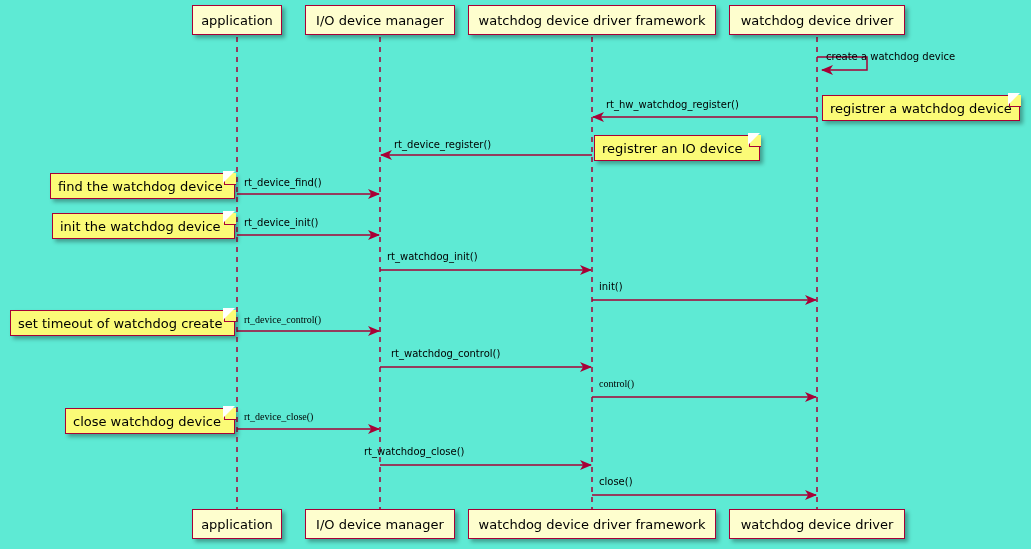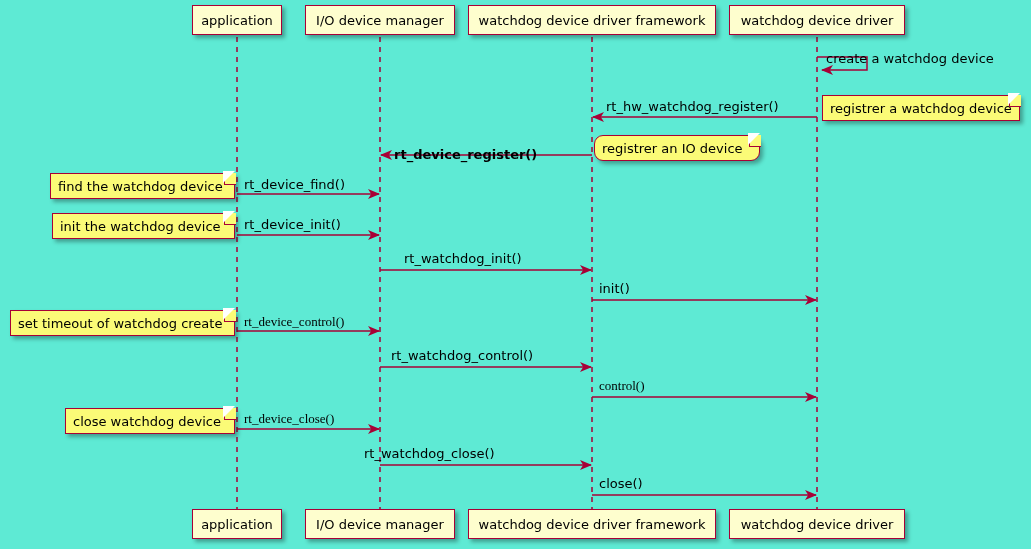--- a/index.html
+++ b/index.html
@@ -77,21 +77,21 @@
     left: -1.5px;
     top: -1.5px;
     width: 0;
     height: 0;
     border-left: 12.5px solid #FFFFFF;
     border-bottom: 12.5px solid transparent;
   }
   
   .msg-label {
     position: absolute;
-    font-size: 13px;
+    font-size: 10px;
     font-family: "DejaVu Sans", sans-serif;
     color: #000000;
     line-height: 1;
     white-space: nowrap;
     z-index: 4;
   }
 </style>
 </head>
 <body>
 
@@ -155,21 +155,21 @@
       </div>
       <div class="participant" style="left: 729px; top: 509px; width: 176px; height: 30px;">
         <span>watchdog device driver</span>
       </div>
     </div>
   <div id="notes-layer">
       <div class="note" style="left: 822px; top: 95px; width: 198px; height: 26px;">
         <span>registrer a watchdog device</span>
         <span class="fold"></span>
       </div>
-      <div class="note" style="left: 594px; top: 135px; width: 166px; height: 26px; border-radius: 9px;">
+      <div class="note" style="left: 594px; top: 135px; width: 166px; height: 26px;">
         <span>registrer an IO device</span>
         <span class="fold"></span>
       </div>
       <div class="note" style="left: 50px; top: 173px; width: 185px; height: 26px;">
         <span>find the watchdog device</span>
         <span class="fold"></span>
       </div>
       <div class="note" style="left: 52px; top: 213px; width: 183px; height: 26px;">
         <span>init the watchdog device</span>
         <span class="fold"></span>
@@ -179,24 +179,24 @@
         <span class="fold"></span>
       </div>
       <div class="note" style="left: 65px; top: 408px; width: 170px; height: 26px;">
         <span>close watchdog device</span>
         <span class="fold"></span>
       </div>
     </div>
   <div id="labels-layer">
       <div class="msg-label" style="left: 826px; top: 52px;">create a watchdog device</div>
       <div class="msg-label" style="left: 606px; top: 100px;">rt_hw_watchdog_register()</div>
-      <div class="msg-label" style="left: 394px; top: 148px; font-weight: bold;">rt_device_register()</div>
+      <div class="msg-label" style="left: 394px; top: 140px;">rt_device_register()</div>
       <div class="msg-label" style="left: 244px; top: 178px;">rt_device_find()</div>
       <div class="msg-label" style="left: 244px; top: 218px;">rt_device_init()</div>
-      <div class="msg-label" style="left: 404px; top: 252px;">rt_watchdog_init()</div>
+      <div class="msg-label" style="left: 387px; top: 252px;">rt_watchdog_init()</div>
       <div class="msg-label" style="left: 599px; top: 282px;">init()</div>
       <div class="msg-label" style="left: 244px; top: 315px; font-family: Liberation Serif, serif;">rt_device_control()</div>
       <div class="msg-label" style="left: 391px; top: 349px;">rt_watchdog_control()</div>
       <div class="msg-label" style="left: 599px; top: 379px; font-family: Liberation Serif, serif;">control()</div>
       <div class="msg-label" style="left: 244px; top: 412px; font-family: Liberation Serif, serif;">rt_device_close()</div>
       <div class="msg-label" style="left: 364px; top: 447px;">rt_watchdog_close()</div>
       <div class="msg-label" style="left: 599px; top: 477px;">close()</div>
     </div>
 
 </div>

